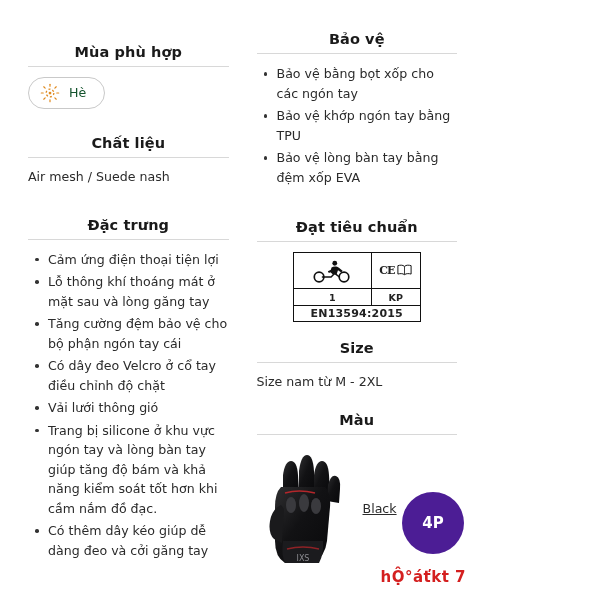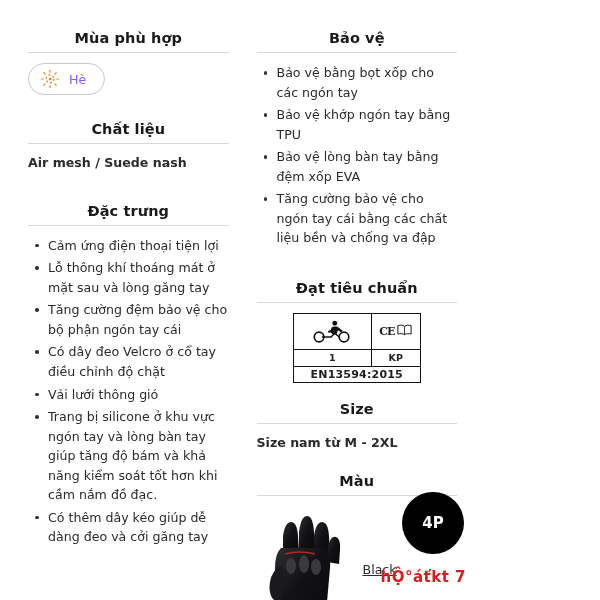--- a/index.html
+++ b/index.html
@@ -10,20 +10,21 @@
     font-family:"DejaVu Sans", sans-serif;
     color:#222;
     overflow:hidden;
     position:relative;
   }
   .page {
     width:476px; height:600px;
     display:flex;
     padding:30px 5px 10px 14px;
     position:relative;
+    align-items:center;
   }
   .col {
     width:50%;
     padding:0 14px;
   }
   .col-left { }
   .col-right { }
 
   .sec-title {
     text-align:center;
@@ -62,37 +63,36 @@
     width:3.5px; height:3.5px;
     background:#333;
     border-radius:50%;
   }
 
   .plain-text {
     font-size:12.6px;
     line-height:1.5;
     color:#2b2b2b;
     margin:0;
-    font-weight:bold;
   }
 
   
   .season-pill {
     display:inline-flex;
     align-items:center;
     gap:8px;
     border:1px solid #c9c9c9;
     border-radius:16px;
     padding:4px 18px 4px 10px;
     margin-bottom:14px;
   }
   .sun-icon { width:22px; height:22px; display:block; }
   .season-label {
     font-size:12.6px;
-    color:#8b5cf6;
+    color:#14532d;
   }
 
   
   .std-wrap {
     display:flex;
     justify-content:center;
     margin-bottom:6px;
   }
   .std-table {
     border:1.4px solid #111;
@@ -157,21 +157,21 @@
     display:block;
   }
   .color-name { font-size:12.6px; color:#2b2b2b;text-decoration:underline; }
 
   
   .wm-circle {
     position:absolute;
     right:12px; bottom:46px;
     width:62px; height:62px;
     border-radius:50%;
-    background:#000000;
+    background:#4c1d95;
     display:flex; align-items:center; justify-content:center;
     color:#fff;
     font-size:15px;
     font-weight:bold;
   }
   .wm-text {
     position:absolute;
     right:10px; bottom:14px;
     font-size:15px;
     font-weight:bold;
@@ -235,21 +235,20 @@
 
   <div class="col col-right">
 
     <div class="block" style="margin-bottom:32px;">
       <div class="sec-title">Bảo vệ</div>
       <hr class="rule">
       <ul class="bullets">
         <li>Bảo vệ bằng bọt xốp cho các ngón tay</li>
         <li>Bảo vệ khớp ngón tay bằng TPU</li>
         <li>Bảo vệ lòng bàn tay bằng đệm xốp EVA</li>
-        <li>Tăng cường bảo vệ cho ngón tay cái bằng các chất liệu bền và chống va đập</li>
       </ul>
     </div>
 
     <div class="block">
       <div class="sec-title">Đạt tiêu chuẩn</div>
       <hr class="rule">
       <div class="std-wrap">
         <div class="std-table">
           <div class="std-row top">
             <div class="std-cell-left">

